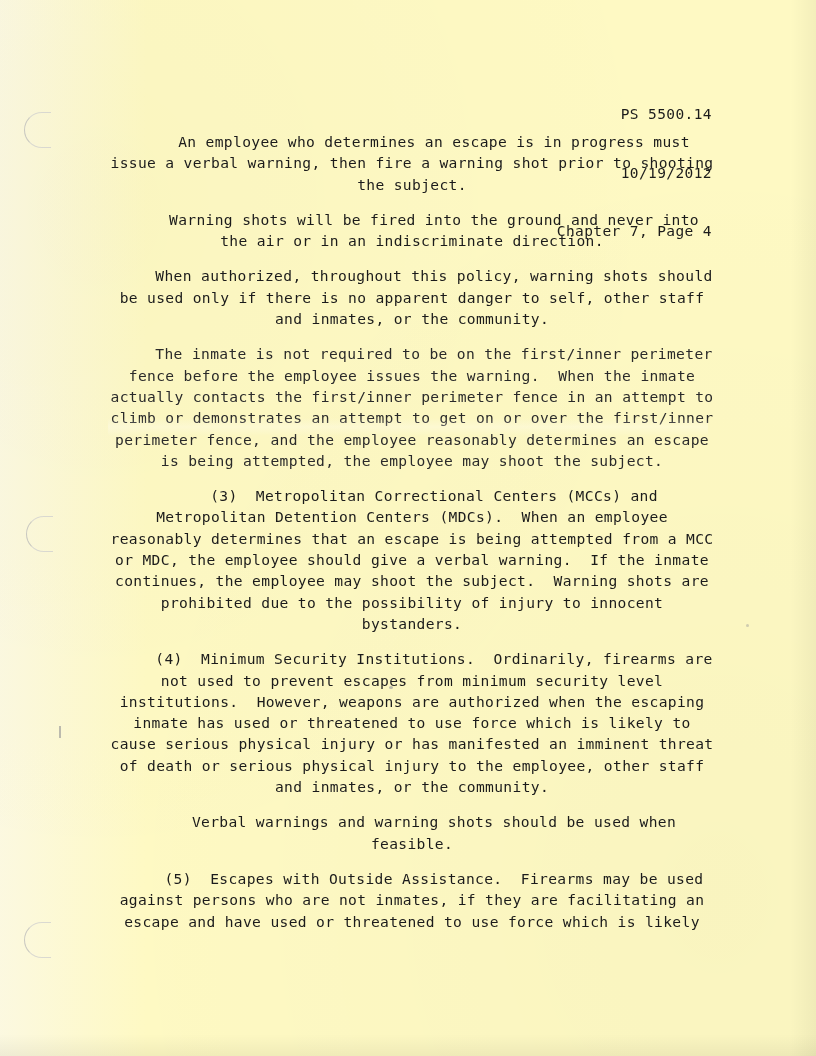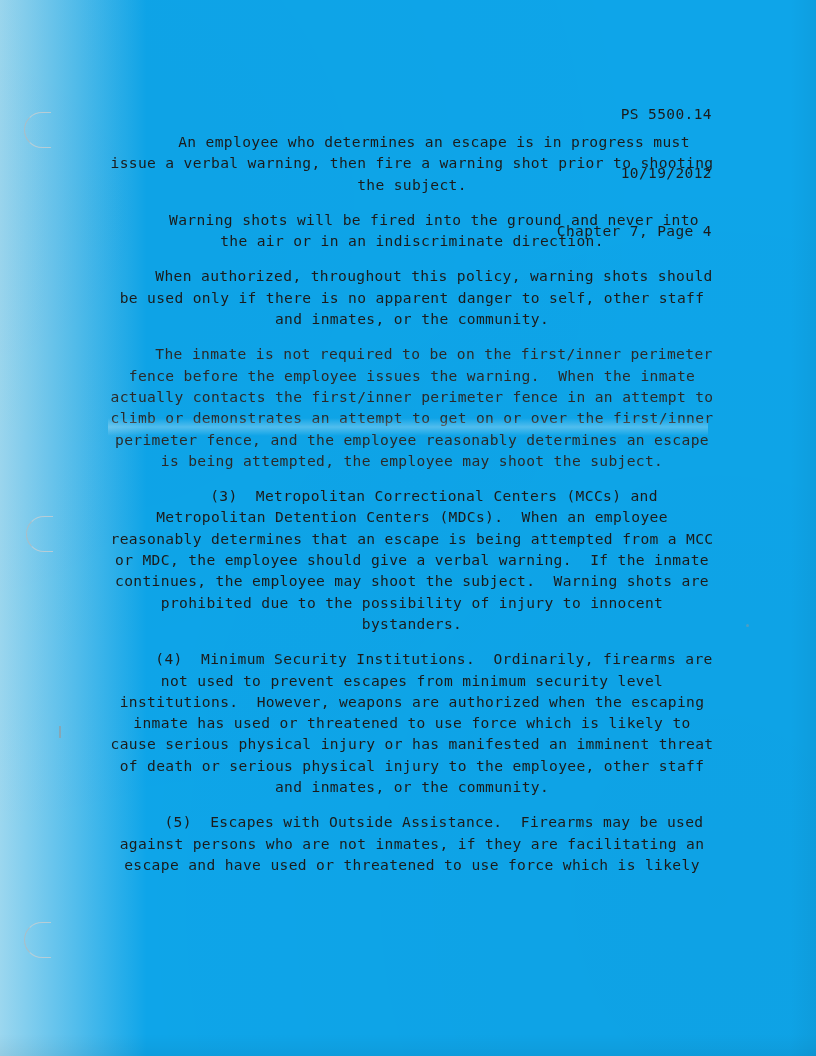--- a/index.html
+++ b/index.html
@@ -4,21 +4,21 @@
 <style>
   html, body {
     margin: 0;
     padding: 0;
     background: #ffffff;
   }
   .page {
     position: relative;
     width: 816px;
     height: 1056px;
-    background: #0ea5e9;
+    background: #fef9c3;
     overflow: hidden;
     font-family: "DejaVu Sans Mono", "Liberation Mono", monospace;
     color: #1b1b1b;
   }
   
   .paper-tint {
     position: absolute;
     inset: 0;
     background:
       radial-gradient(ellipse at 12% 20%, rgba(0,0,0,0.015), rgba(0,0,0,0) 60%),
@@ -125,19 +125,20 @@
     <div>Chapter 7, Page 4</div>
   </div>
 
   <div class="body">
     <p class="para">An employee who determines an escape is in progress must issue a verbal warning, then fire a warning shot prior to shooting the subject.</p>
     <p class="para">Warning shots will be fired into the ground and never into the air or in an indiscriminate direction.</p>
     <p class="para">When authorized, throughout this policy, warning shots should be used only if there is no apparent danger to self, other staff and inmates, or the community.</p>
     <p class="para faded">The inmate is not required to be on the first/inner perimeter fence before the employee issues the warning.  When the inmate actually contacts the first/inner perimeter fence in an attempt to climb or demonstrates an attempt to get on or over the first/inner perimeter fence, and the employee reasonably determines an escape is being attempted, the employee may shoot the subject.</p>
     <p class="para">(3)  Metropolitan Correctional Centers (MCCs) and Metropolitan Detention Centers (MDCs).  When an employee reasonably determines that an escape is being attempted from a MCC or MDC, the employee should give a verbal warning.  If the inmate continues, the employee may shoot the subject.  Warning shots are prohibited due to the possibility of injury to innocent bystanders.</p>
     <p class="para">(4)  Minimum Security Institutions.  Ordinarily, firearms are not used to prevent escapes from minimum security level institutions.  However, weapons are authorized when the escaping inmate has used or threatened to use force which is likely to cause serious physical injury or has manifested an imminent threat of death or serious physical injury to the employee, other staff and inmates, or the community.</p>
+    <p class="para">Verbal warnings and warning shots should be used when feasible.</p>
     <p class="para">(5)  Escapes with Outside Assistance.  Firearms may be used against persons who are not inmates, if they are facilitating an escape and have used or threatened to use force which is likely</p>
   </div>
 
   <div class="faint-line"></div>
   <div class="edge-shadow"></div>
   <div class="edge-shadow-bottom"></div>
 </div>
 
 </body></html>

